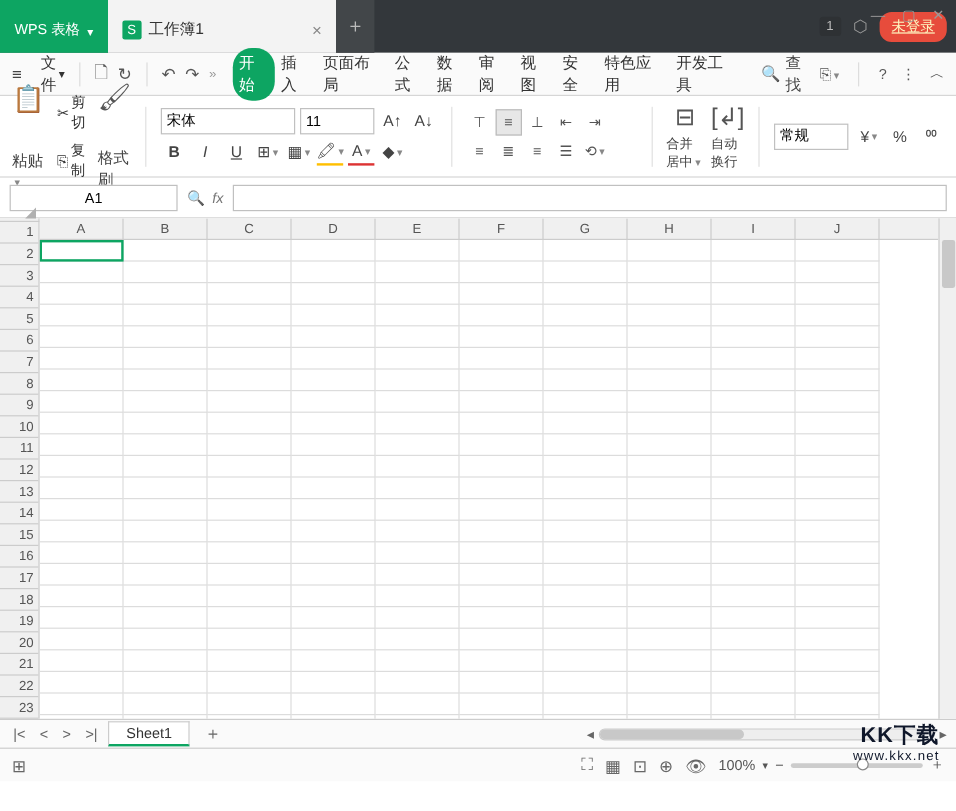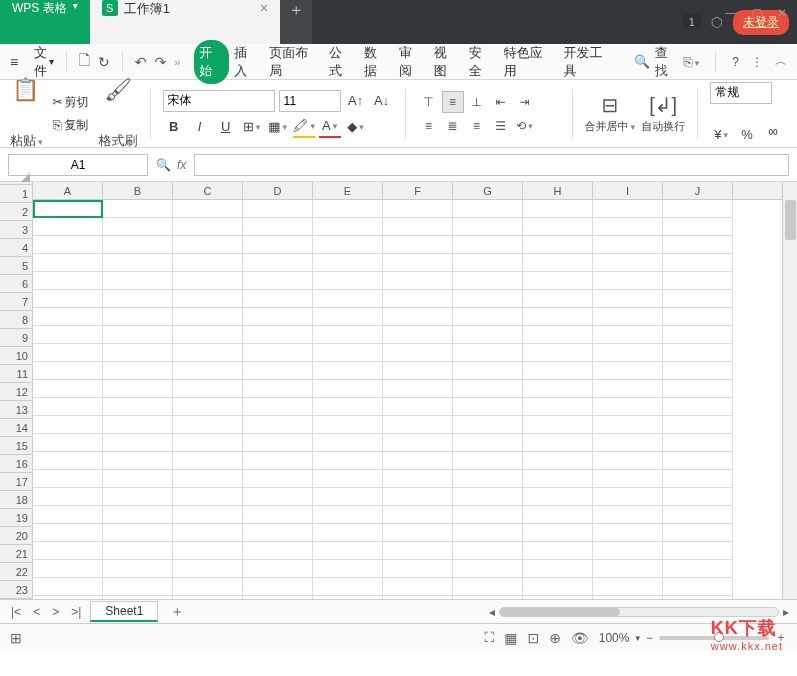--- a/index.html
+++ b/index.html
@@ -1,20 +1,20 @@
 <!DOCTYPE html>
 <html><head>
 <meta charset="utf-8">
 <style>
 * { box-sizing: border-box; margin: 0; padding: 0; font-family: "Microsoft YaHei", Arial, sans-serif; }
 body { width: 797px; height: 676px; background: #fff; overflow: hidden; font-size: 12px; color: #333; }
 
 
 .titlebar { height: 44px; background: #33373b; display: flex; align-items: stretch; }
-.tab { display: flex; align-items: flex-start; padding: 0 12px; background: #424649; color: #e8e8e8; }
+.tab { display: flex; align-items: flex-end; padding: 11px 12px; background: #424649; color: #e8e8e8; }
 .tab.active { background: #0da562; color: #fff; }
 .tab.doc { background: #f3f3f3; color: #333; font-size: 13px; }
 .tab.doc .docicon { width: 16px; height: 16px; background: #0da562; border-radius: 2px; margin-right: 6px; display: flex; align-items: center; justify-content: center; color: #fff; font-size: 11px; }
 .tab-close { margin-left: 90px; color: #888; font-size: 14px; cursor: pointer; }
 .tab.new { width: 32px; justify-content: center; color: #bbb; font-size: 16px; }
 .titlebar-right { margin-left: auto; display: flex; align-items: center; gap: 10px; padding-right: 8px; }
 .ti-badge { background: #2e3134; color: #bbb; padding: 2px 6px; border-radius: 3px; font-size: 11px; }
 .ti-icon { color: #999; font-size: 14px; }
 .login-btn { background: #e74c3c; color: #fef9c3; padding: 4px 10px; border-radius: 10px; font-size: 12px; text-decoration: underline; }
 .win-controls { display: flex; gap: 14px; color: #999; margin-left: 10px; position: absolute; top: 6px; right: 10px; font-size: 12px; }
@@ -83,21 +83,21 @@
 .hscroll-track { width: 280px; height: 10px; background: #eee; border: 1px solid #ccc; border-radius: 5px; position: relative; }
 .hscroll-thumb { position: absolute; left: 0; top: 0; width: 120px; height: 8px; background: #c8c8c8; border-radius: 4px; }
 
 
 .statusbar { height: 28px; border-top: 1px solid #ccc; display: flex; align-items: center; padding: 0 10px; gap: 10px; background: #fafafa; font-size: 12px; color: #555; justify-content: flex-end; }
 .statusbar .left { margin-right: auto; }
 .st-icon { color: #666; font-size: 14px; }
 .zoom { display: flex; align-items: center; gap: 6px; }
 .zoom-slider { width: 110px; height: 4px; background: #ccc; border-radius: 2px; position: relative; }
 .zoom-knob { position: absolute; left: 50%; top: -4px; width: 10px; height: 10px; border: 1px solid #888; background: #fff; border-radius: 50%; }
-.watermark { position: absolute; right: 14px; bottom: 24px; color: #ef4444; font-weight: bold; font-size: 18px; letter-spacing: 1px; pointer-events: none; }
+.watermark { position: absolute; right: 14px; bottom: 40px; color: #0f172a; font-weight: bold; font-size: 18px; letter-spacing: 1px; text-align: right; pointer-events: none; }
 .watermark .sub { font-size: 11px; font-weight: normal; display: block; }
 .dd::after { content: "▾"; font-size: 9px; margin-left: 2px; color: #888; }
 </style>
 </head>
 <body>
 
 <div class="win-controls">
   <span>—</span>
   <span>▢</span>
   <span>✕</span>
@@ -216,21 +216,21 @@
   <div class="vdiv"></div>
   <div class="bigbtn">
     <span class="bigicon">⊟</span>
     <span class="dd">合并居中</span>
   </div>
   <div class="bigbtn">
     <span class="bigicon">[↲]</span>
     <span>自动换行</span>
   </div>
   <div class="vdiv"></div>
-  <div style="display:flex;flex-direction:column;gap:20px">
+  <div style="display:flex;flex-direction:row;gap:6px">
     <input class="num-select" value="常规" style="">
     <div class="tgroup-row">
       <span class="fmt-btn dd">¥</span>
       <span class="fmt-btn">%</span>
       <span class="fmt-btn">⁰⁰</span>
     </div>
   </div>
 </div>
 
 <div class="formulabar">

